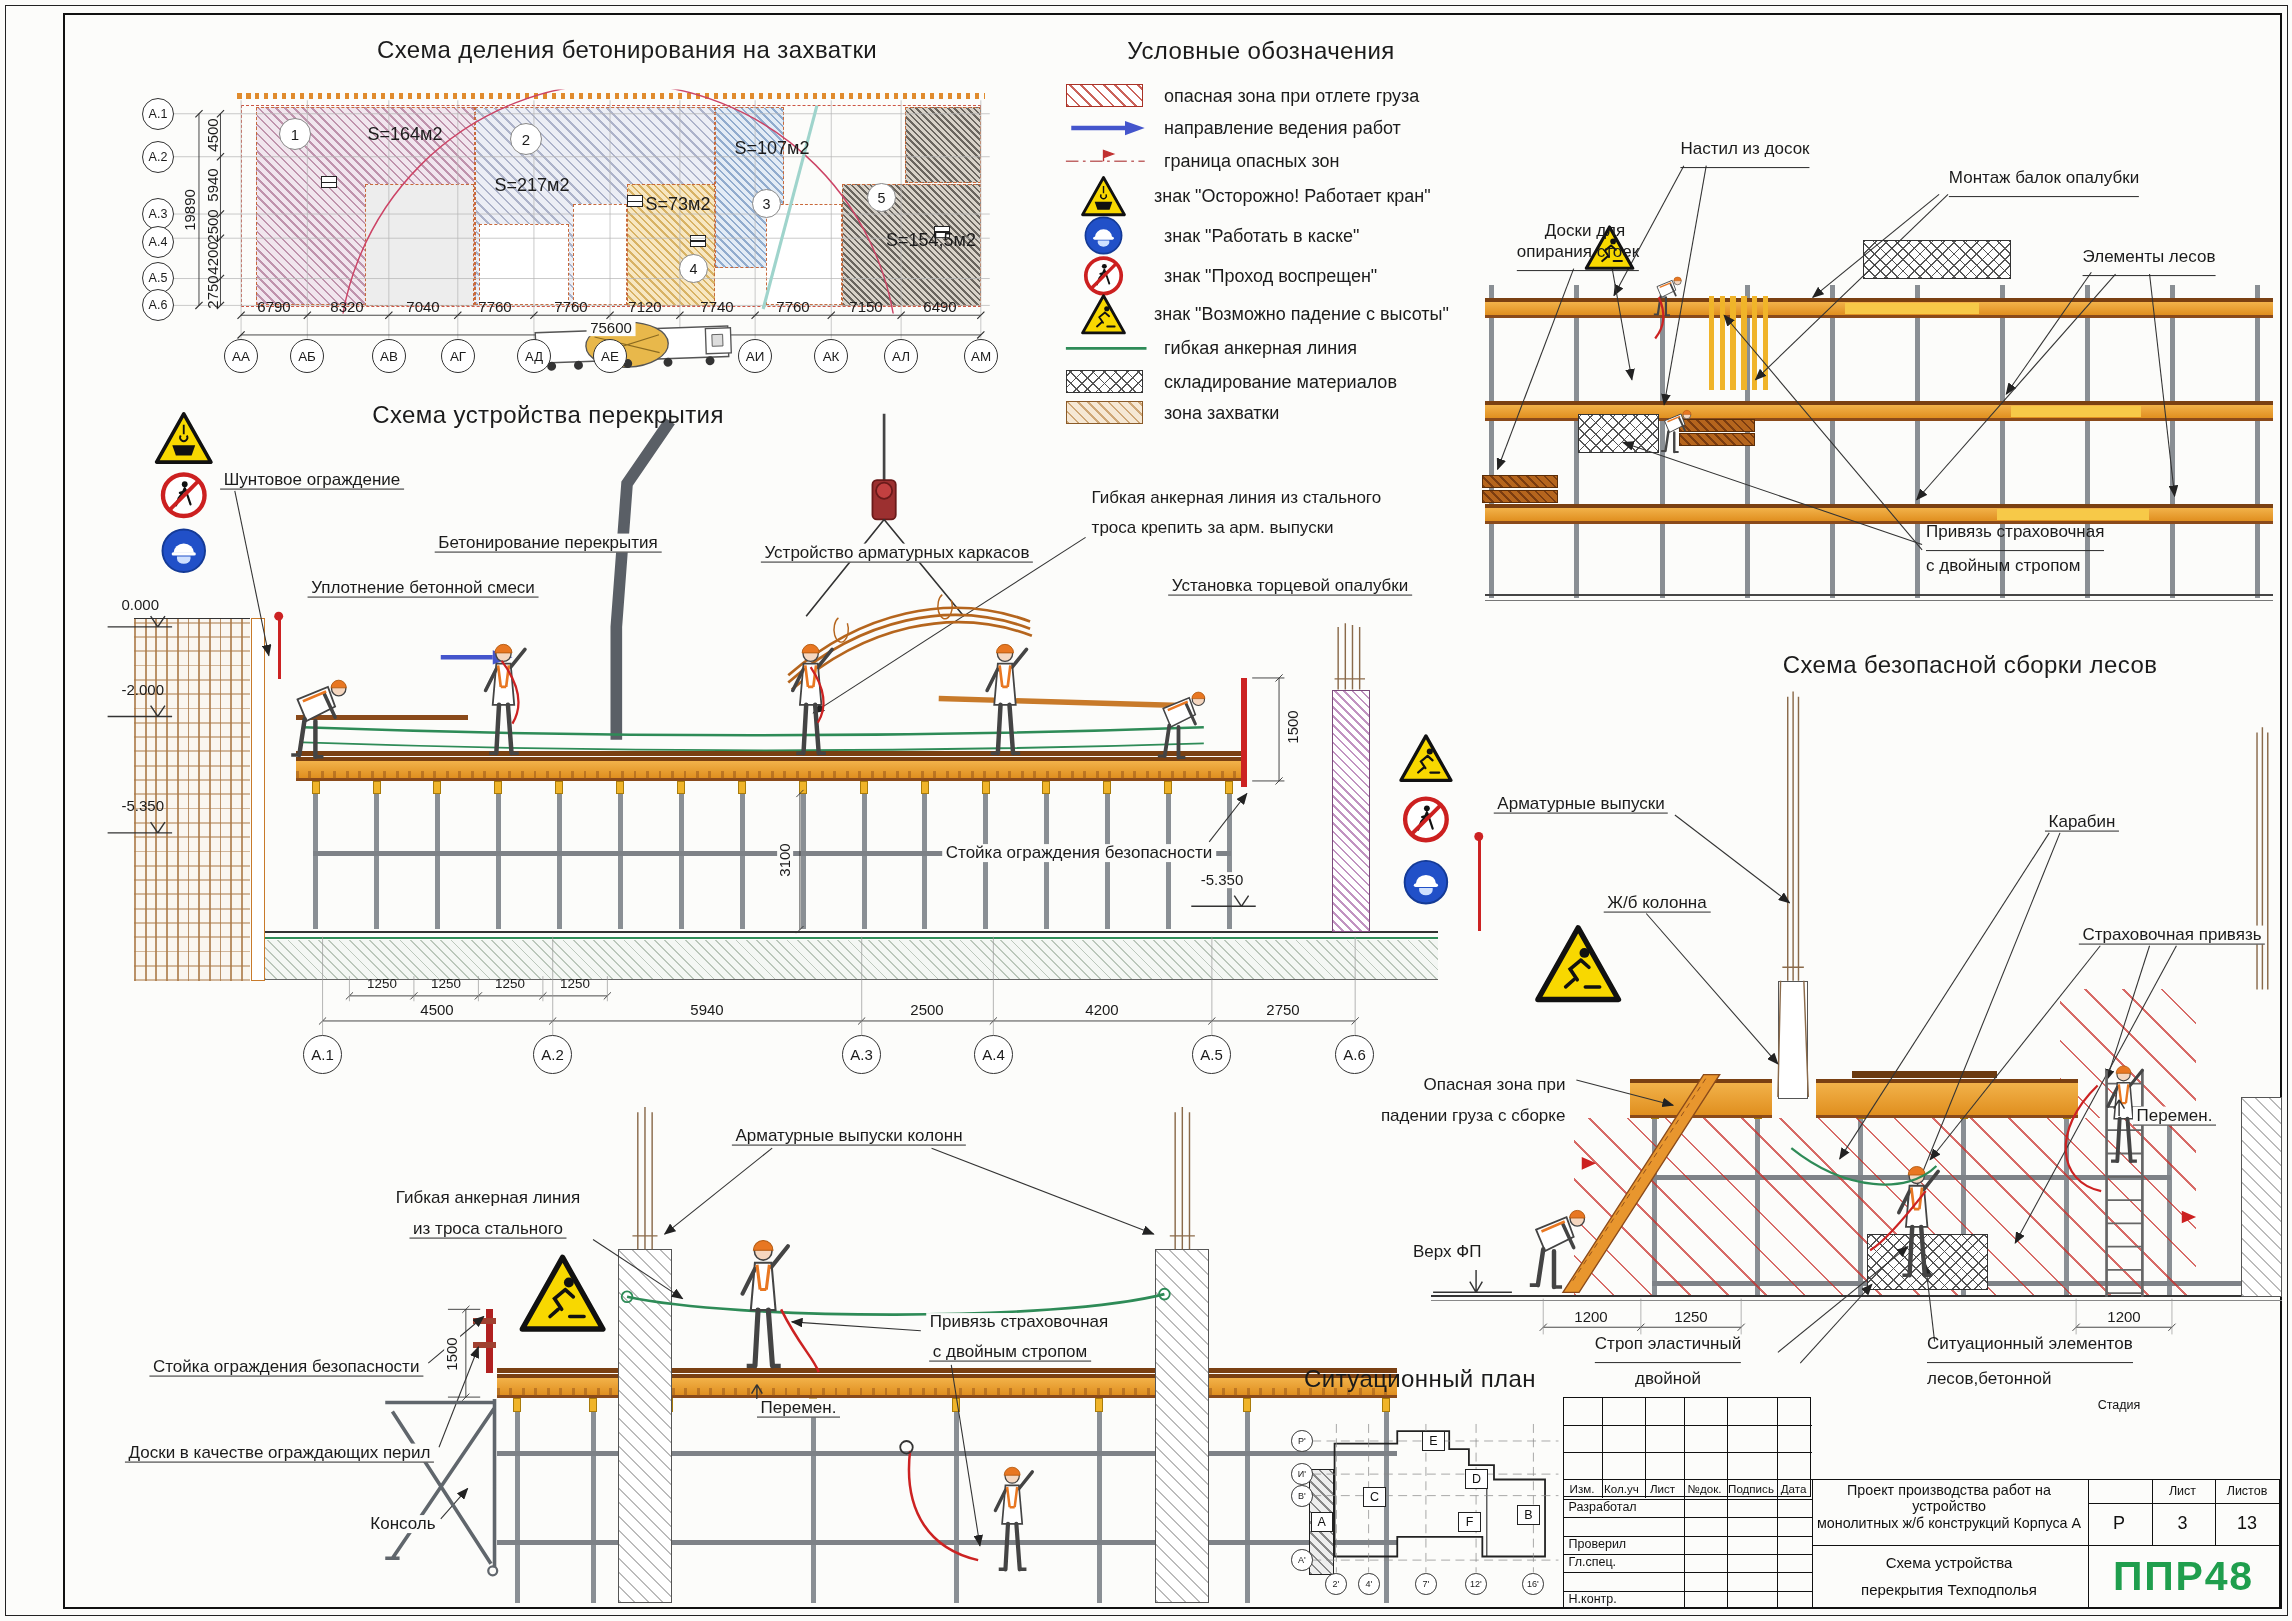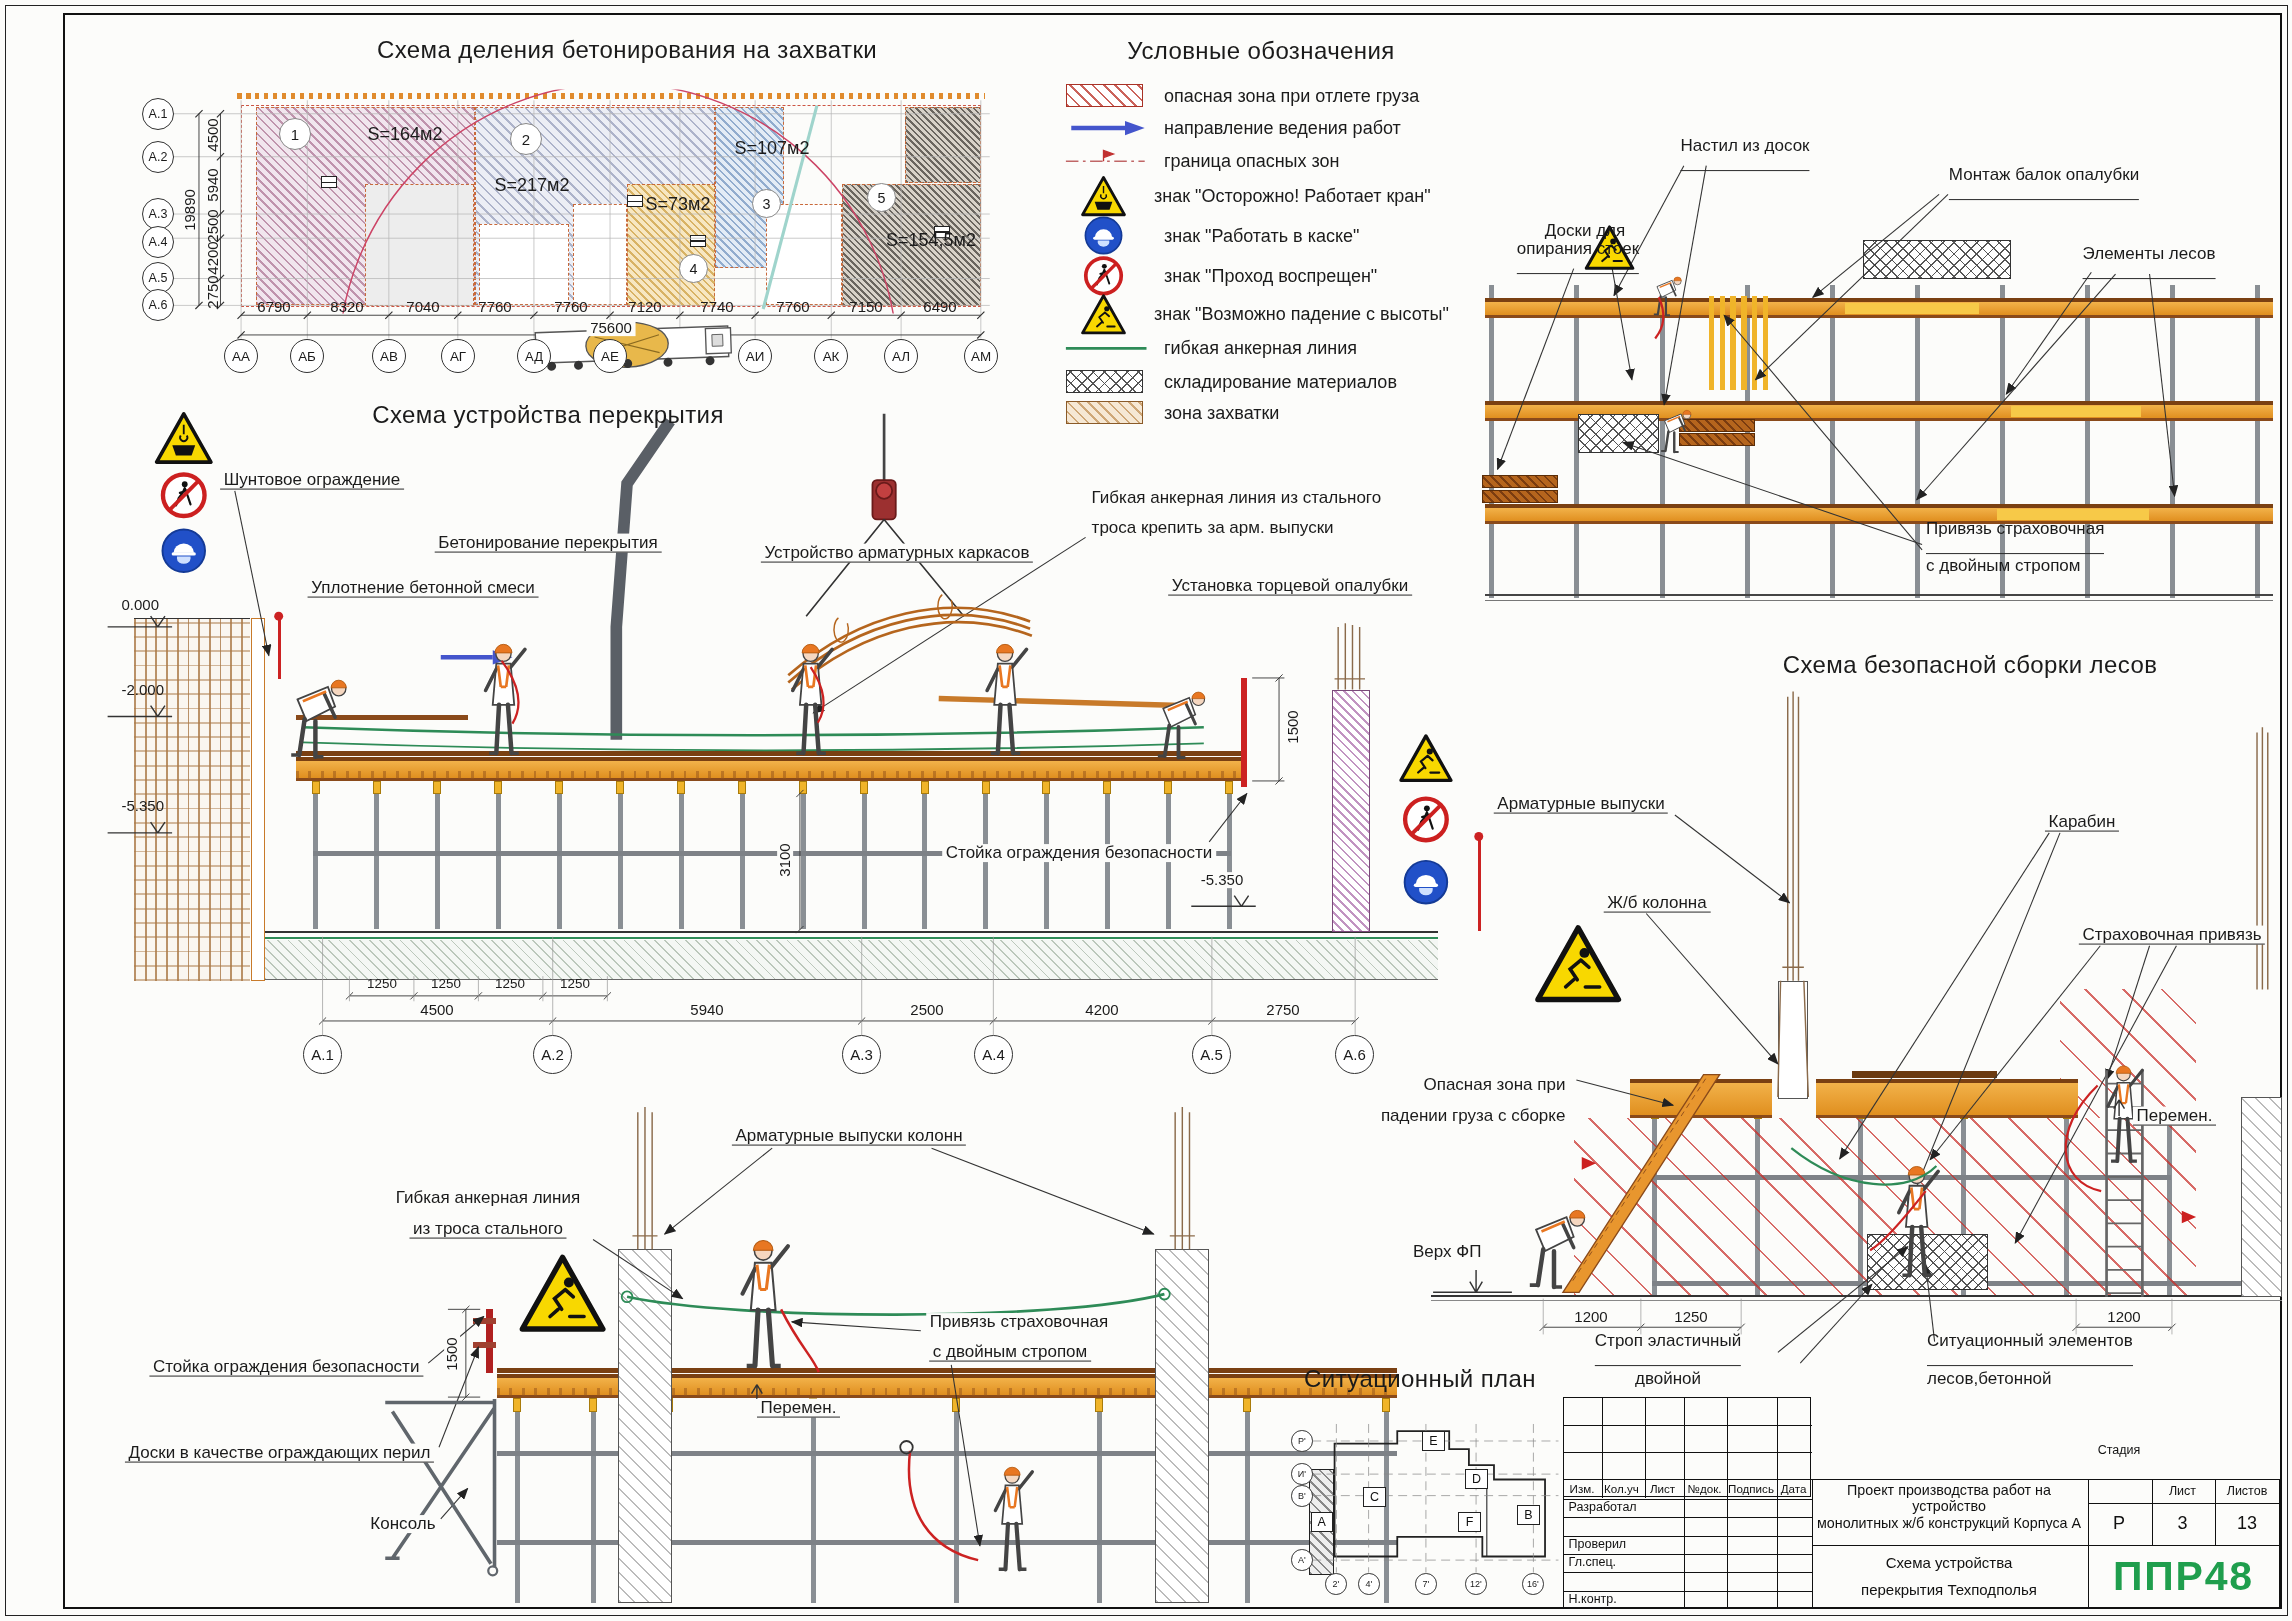--- a/index.html
+++ b/index.html
@@ -5,21 +5,21 @@
   *{box-sizing:border-box;margin:0;padding:0}
   body{background:#b9b9b9;font-family:"Liberation Sans",sans-serif}
   #sheet{position:relative;width:2293px;height:1621px;background:#fcfcfa;overflow:hidden}
   .frame-outer{position:absolute;inset:5.4px;border:1.8px solid #222;pointer-events:none}
   .frame-inner{position:absolute;left:63px;top:12.5px;right:10.7px;bottom:12.5px;border:2.2px solid #111;pointer-events:none}
   .t{position:absolute;color:#1b1b1b;white-space:nowrap;line-height:1.05;z-index:6}
   .cc{transform:translate(-50%,-50%)}
   .lc{transform:translate(0,-50%)}
   .rc{transform:translate(-100%,-50%)}
   .rr{transform:translate(-50%,-50%) rotate(-90deg)}
-  .u{border-bottom:1.4px solid #2a2a2a;padding-bottom:15px}
+  .u{border-bottom:1.4px solid #2a2a2a;padding-bottom:9px}
   .title{font-size:24px;letter-spacing:0.4px}
   .lbl{font-size:18px}
   .lbl2{font-size:17px}
   .dim{font-size:15px}
   .dims{font-size:13.4px}
   .bgw{background:#fcfcfa;padding:0 3.6px}
   .bubble{position:absolute;border:1.5px solid #333;border-radius:50%;background:#fff;display:flex;align-items:center;justify-content:center;z-index:6;color:#1b1b1b}
   .box{position:absolute}
   .hz1{background:repeating-linear-gradient(45deg,rgba(150,80,120,.55) 0 1.8px,rgba(0,0,0,0) 1.8px 6.3px),#f1e6ee}
   .hz2{background:repeating-linear-gradient(45deg,rgba(110,120,160,.5) 0 1.8px,rgba(0,0,0,0) 1.8px 7.2px),#eceef5}
@@ -483,21 +483,21 @@
     </div>
   <div class="ttext" style="left:1565px;top:1589px;width:116px;height:19px;font-size:12.5px;justify-content:flex-start;padding-left:3.6px">
       <span>Н.контр.</span>
     </div>
   <div class="ttext" style="left:1811px;top:1485px;width:276px;height:25px;font-size:14.3px">
       <span>Проект производства работ на устройство</span>
     </div>
   <div class="ttext" style="left:1811px;top:1510px;width:276px;height:25px;font-size:14.3px">
       <span>монолитных ж/б конструкций Корпуса А</span>
     </div>
-  <div class="ttext" style="left:2087px;top:1438px;width:64px;height:23px;font-size:12.5px">
+  <div class="ttext" style="left:2087px;top:1393px;width:64px;height:23px;font-size:12.5px">
       <span>Стадия</span>
     </div>
   <div class="ttext" style="left:2151px;top:1479px;width:63px;height:23px;font-size:12.5px">
       <span>Лист</span>
     </div>
   <div class="ttext" style="left:2214px;top:1479px;width:66px;height:23px;font-size:12.5px">
       <span>Листов</span>
     </div>
   <div class="ttext" style="left:2087px;top:1502px;width:64px;height:42px;font-size:18px">
       <span>Р</span>

